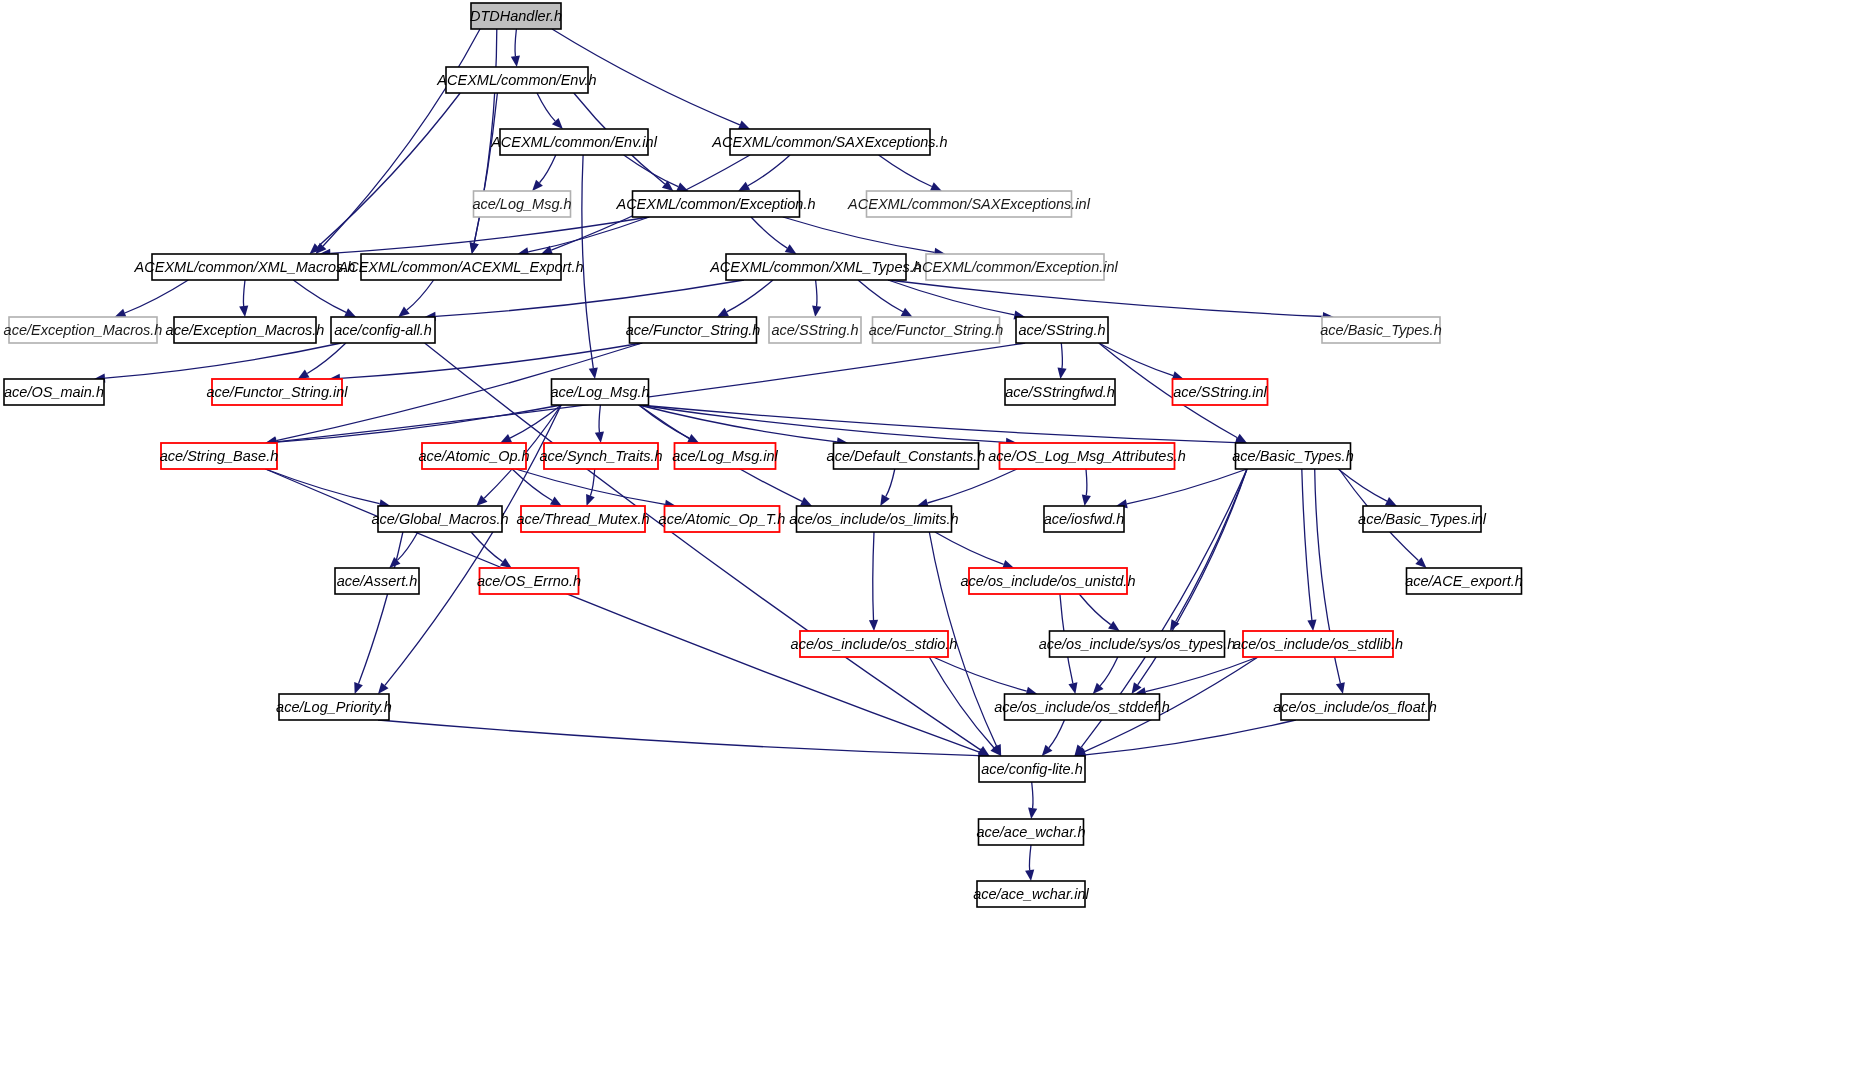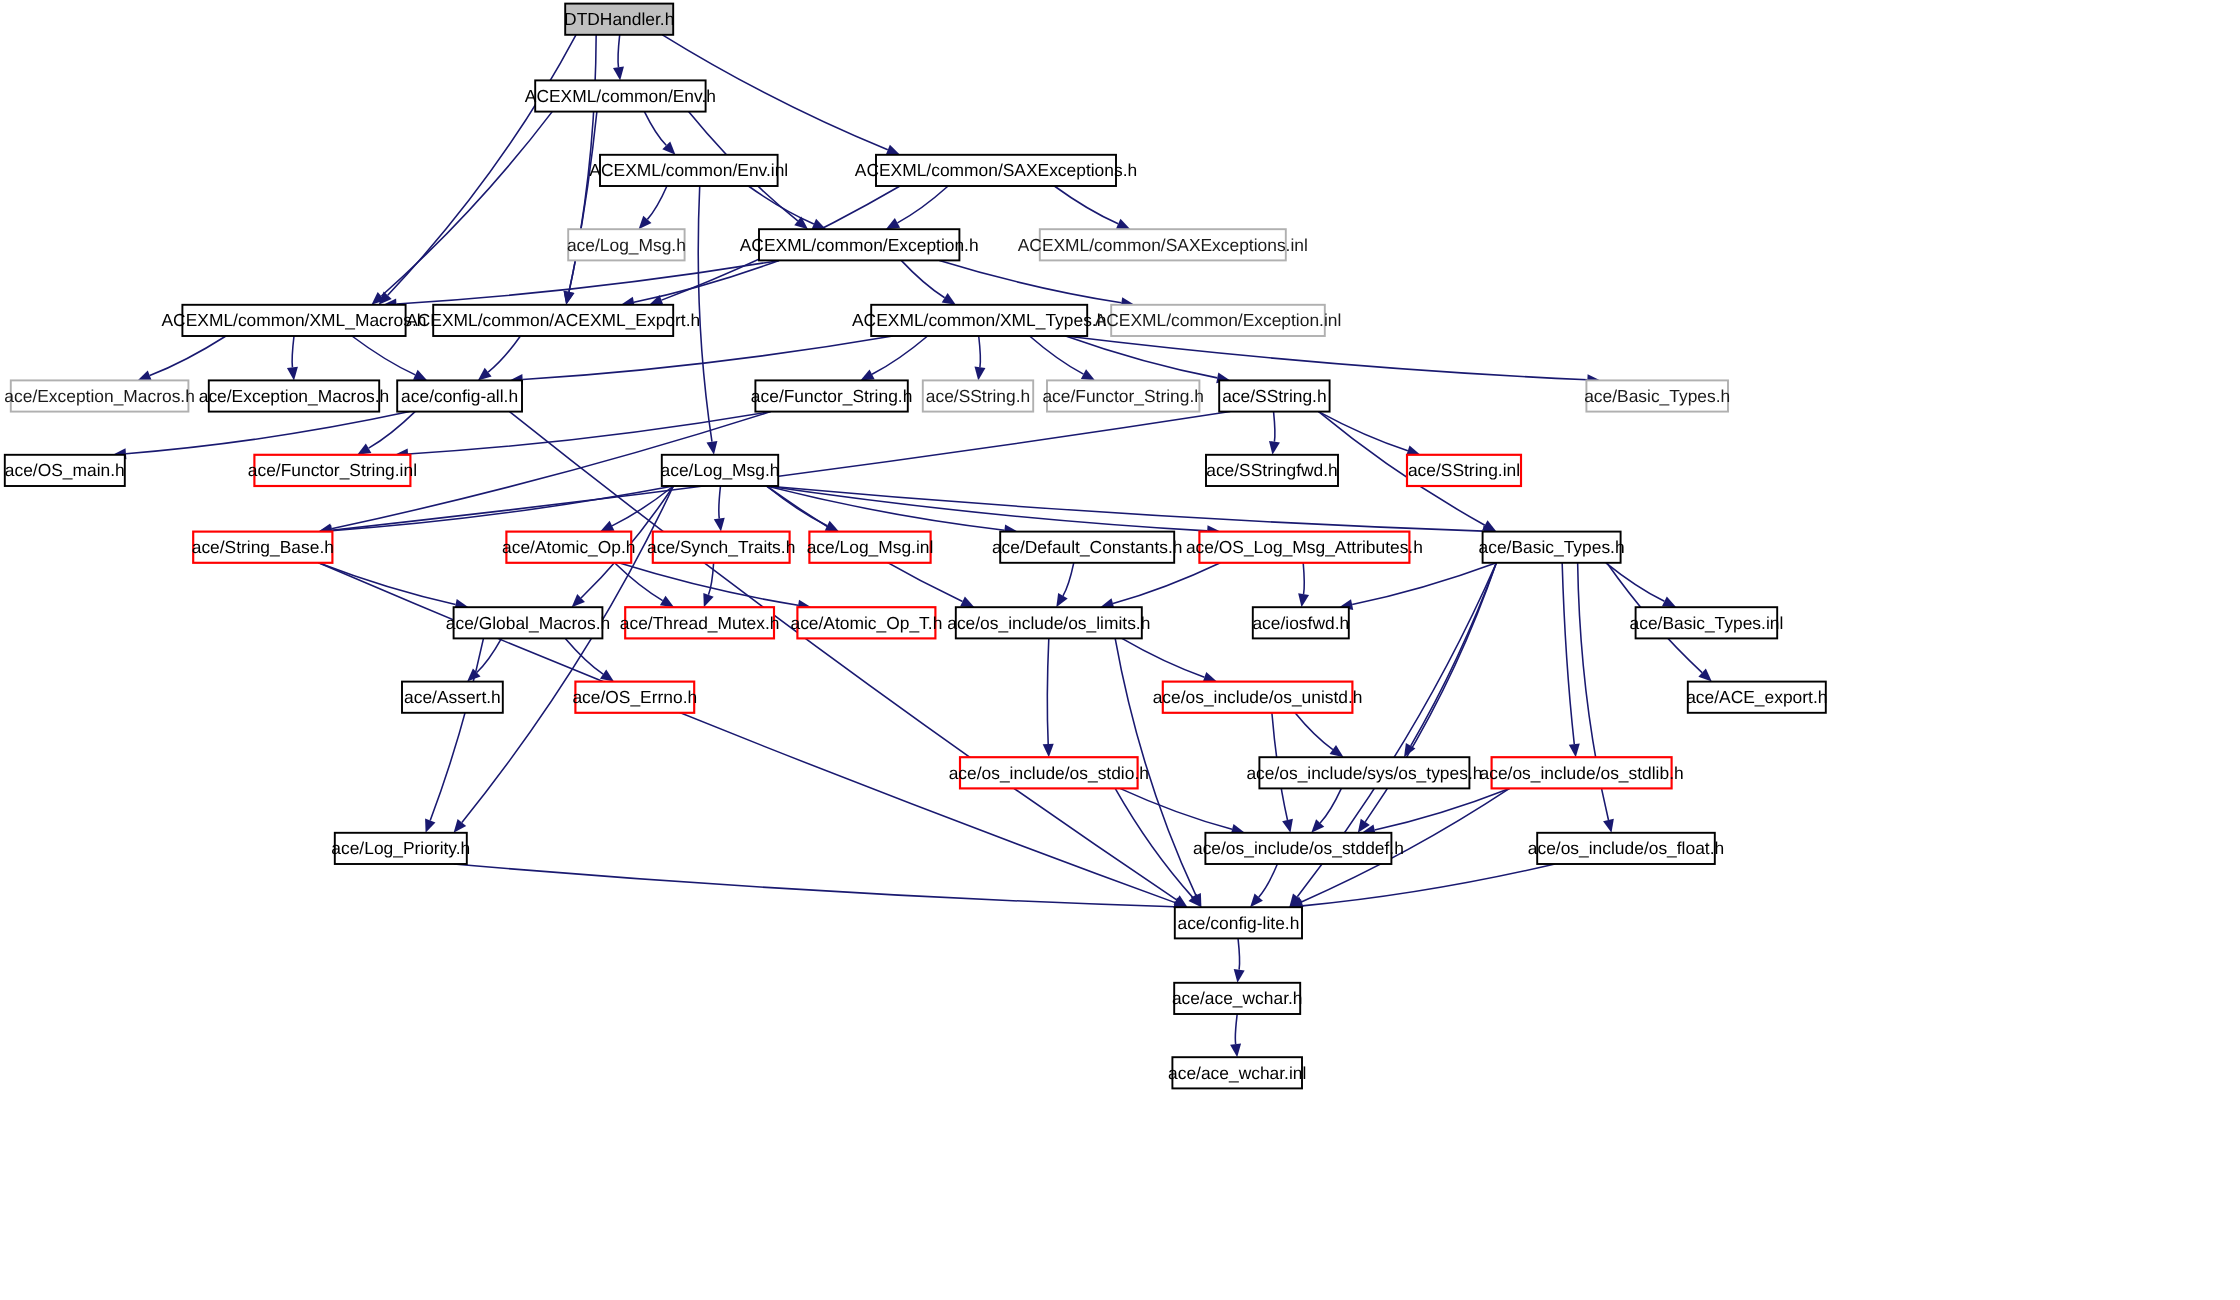--- a/index.html
+++ b/index.html
@@ -11,20 +11,21 @@
   body {
     font-family: "Liberation Sans", sans-serif;
     width: 1867px;
     height: 1083px;
     overflow: hidden;
   }
   #graph-root {
     position: relative;
     width: 1525px;
     height: 1083px;
+    font-style: italic;
   }
   svg#dep-graph {
     display: block;
     width: 1867px;
     height: 1083px;
   }
   .node-box {
     fill: #ffffff;
     stroke: #000000;
     stroke-width: 1.6;

